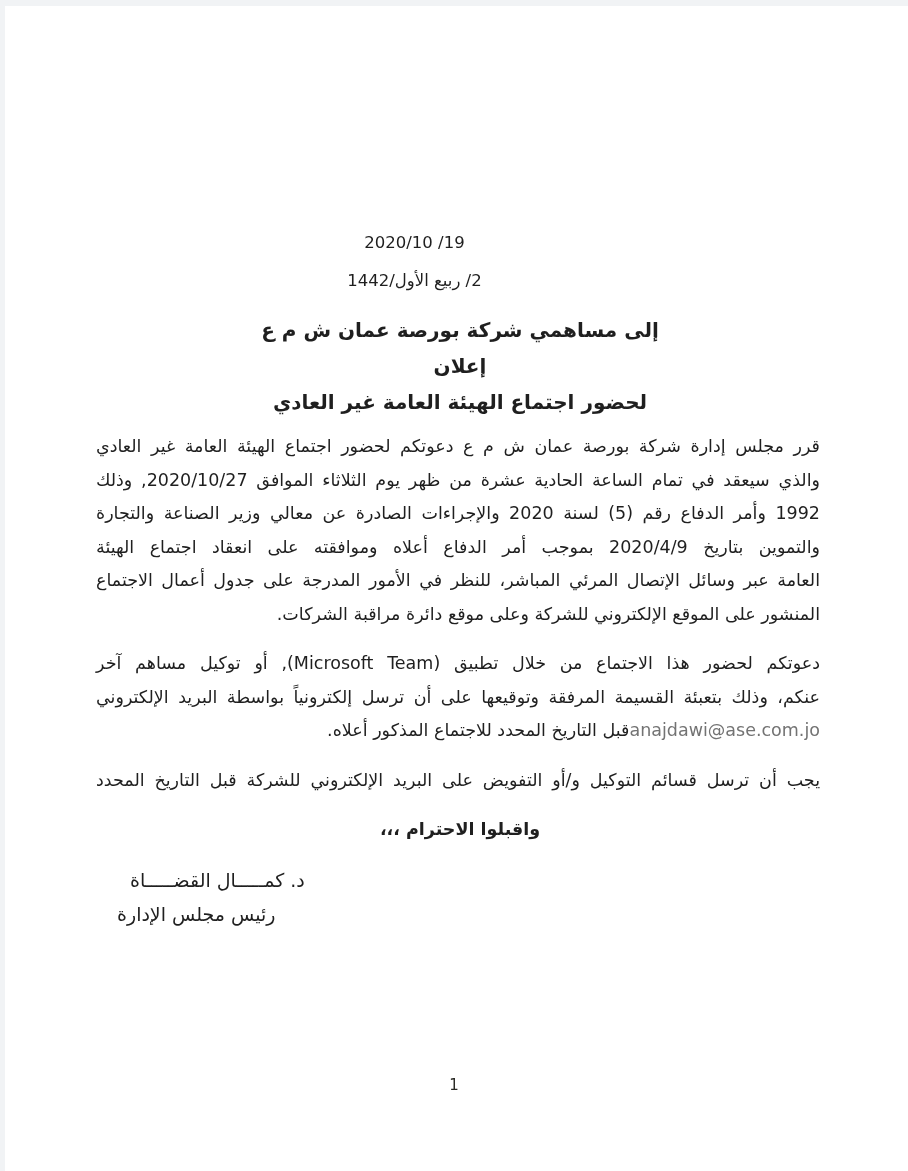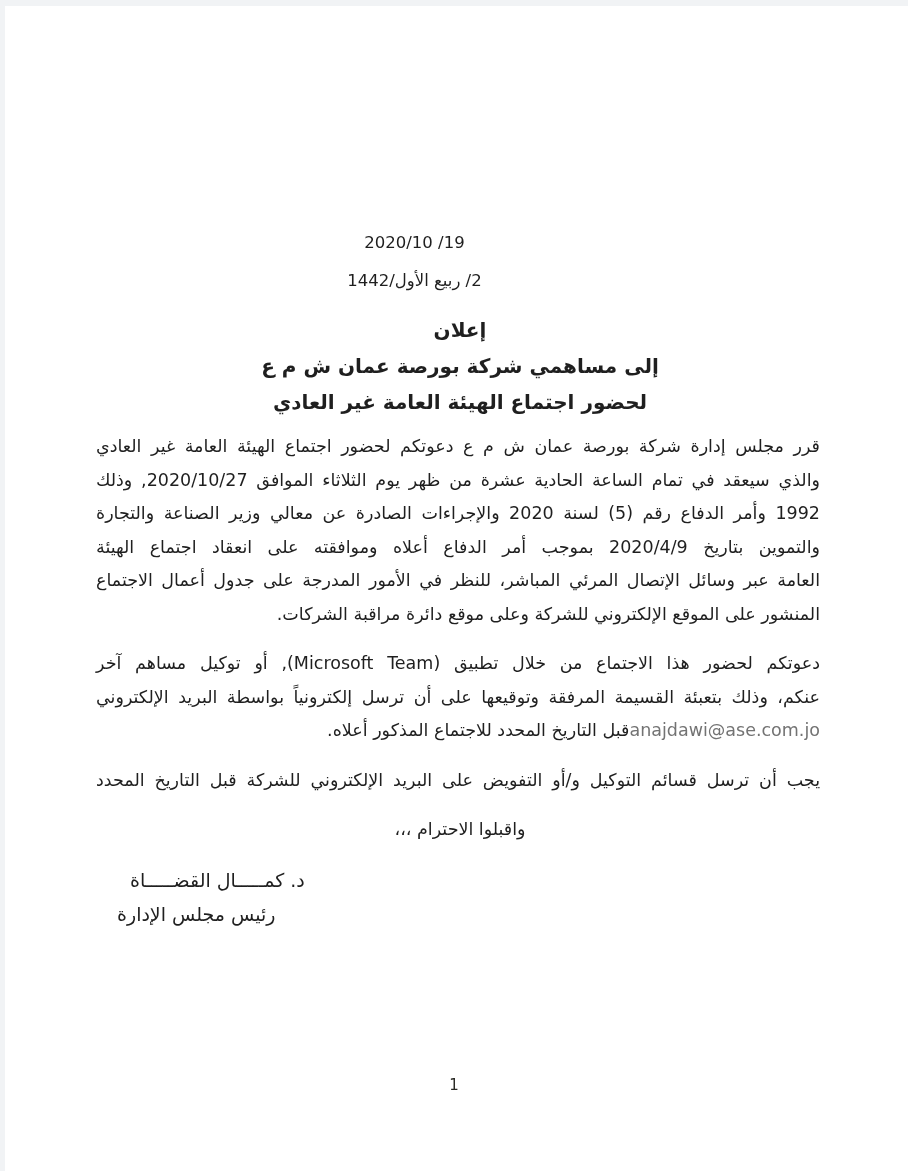--- a/index.html
+++ b/index.html
@@ -25,21 +25,21 @@
 
   .para { margin:0 88px 0 96px; font-size:17.5px; line-height:33.5px; }
   .jline { text-align:justify; text-align-last:justify; }
   .lline { text-align:right; }
   .p1 { margin-top:10px; }
   .p2 { margin-top:16px; }
   .p3 { margin-top:16px; }
 
   .email { color:#737373; cursor:pointer; }
 
-  .closing { margin:16px 88px 0 100px; text-align:center; font-size:17.5px; line-height:33.5px; }
+  .closing { margin:16px 88px 0 100px; text-align:center; font-size:17.5px; line-height:33.5px;font-weight:bold; }
 
   .signature { margin-top:16px; padding-left:117px; direction:ltr; font-weight:normal; font-size:19px; }
   .sig-line { width:max-content; direction:rtl; line-height:34px; }
   .sig-name { margin-left:13px; }
 
   .pagenum { position:absolute; top:1076px; left:0; width:908px; text-align:center;
              font-size:15px; direction:ltr; color:#2a2a25; }
 </style>
 </head>
 <body>
@@ -48,22 +48,22 @@
 <div class="edge-left"></div>
 
 <div class="doc">
 
   <div class="dates">
     <div class="date-line"><span dir="ltr">2020/10 /19</span></div>
     <div class="date-line">2/ ربيع الأول/1442</div>
   </div>
 
   <div class="titles">
+    <div>إلى مساهمي شركة بورصة عمان ش م ع</div>
     <div>إعلان</div>
-    <div>إلى مساهمي شركة بورصة عمان ش م ع</div>
     <div>لحضور اجتماع الهيئة العامة غير العادي</div>
   </div>
 
   <div class="para p1">
     <div class="jline">قرر مجلس إدارة شركة بورصة عمان ش م ع دعوتكم لحضور اجتماع الهيئة العامة غير العادي</div>
     <div class="jline">والذي سيعقد في تمام الساعة الحادية عشرة من ظهر يوم الثلاثاء الموافق 2020/10/27, وذلك</div>
     <div class="jline">1992 وأمر الدفاع رقم (5) لسنة 2020 والإجراءات الصادرة عن معالي وزير الصناعة والتجارة</div>
     <div class="jline">والتموين بتاريخ 2020/4/9 بموجب أمر الدفاع أعلاه وموافقته على انعقاد اجتماع الهيئة</div>
     <div class="jline">العامة عبر وسائل الإتصال المرئي المباشر، للنظر في الأمور المدرجة على جدول أعمال الاجتماع</div>
     <div class="lline">المنشور على الموقع الإلكتروني للشركة وعلى موقع دائرة مراقبة الشركات.</div>

